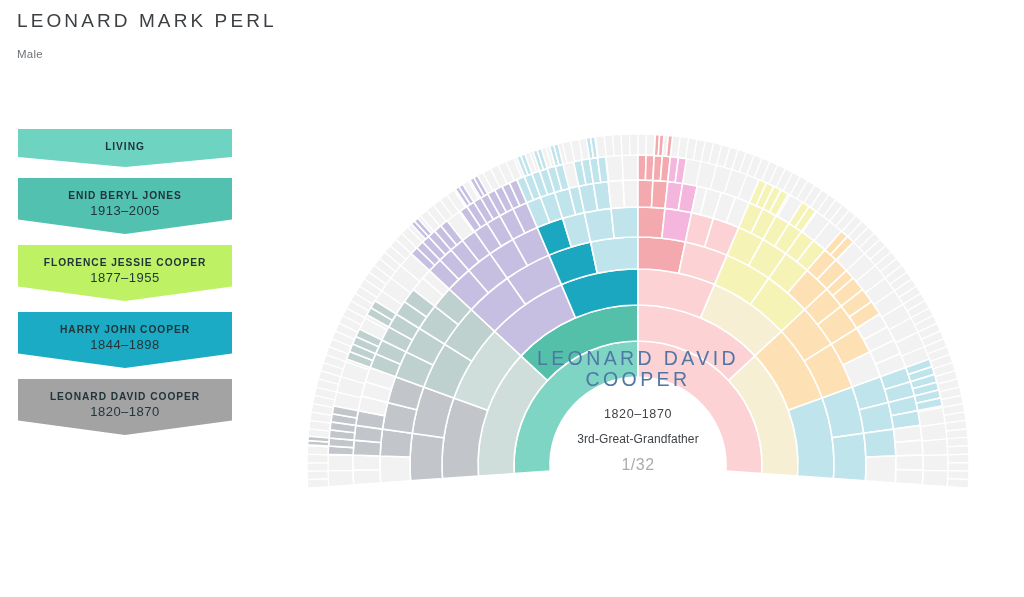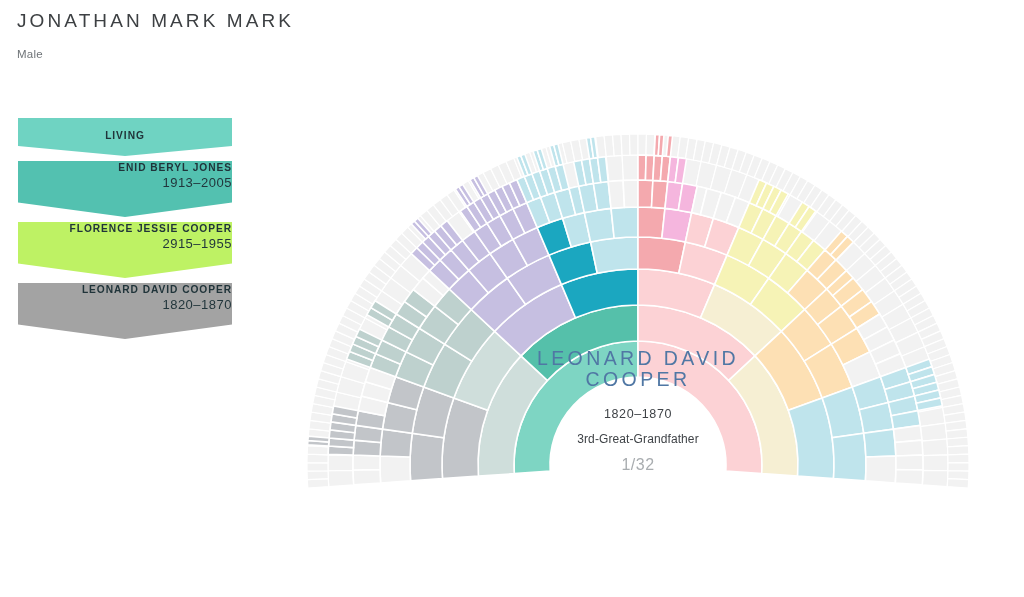--- a/index.html
+++ b/index.html
@@ -22,24 +22,24 @@
   }
 
   
   .crumbs{position:absolute;left:18px;top:118px;width:214px;}
   .crumb{
     position:relative;width:214px;color:#20343a;text-align:center;
     box-sizing:border-box;
     clip-path:polygon(0 0,100% 0,100% 74%,50% 100%,0 74%);
     -webkit-clip-path:polygon(0 0,100% 0,100% 74%,50% 100%,0 74%);
     margin-bottom:5px;
-    display:flex;flex-direction:column;align-items:center;justify-content:flex-start;
+    display:flex;flex-direction:column;align-items:center;justify-content:flex-start;margin-top:11px;
   }
   .crumb.one-line{height:38px;padding-top:11px;}
-  .crumb.two-line{height:56px;align-items:flex-end;}
+  .crumb.two-line{height:56px;padding-top:11px;}
   .crumb-name{
     font-size:10.2px;letter-spacing:.95px;font-weight:700;line-height:14px;
     white-space:nowrap;
   }
   .crumb-dates{font-size:13px;letter-spacing:.5px;line-height:16px;color:#22363c;}
 
   
   #fan{position:absolute;left:300px;top:30px;}
 
   .hub-name{
@@ -47,34 +47,38 @@
   }
   .hub-dates{font-size:12.5px;fill:#3f4347;letter-spacing:.6px;}
   .hub-rel{font-size:12px;fill:#3f4347;letter-spacing:.1px;}
   .hub-frac{font-size:16px;fill:#a9adb0;letter-spacing:.5px;}
 </style>
 </head>
 <body>
 
 <div id="root">
 
-  <div class="person-name">JONATHAN MARK MARK</div>
+  <div class="person-name">LEONARD MARK PERL</div>
   <div class="person-sex">Male</div>
 
   <div class="crumbs" id="crumbs">
       <div class="crumb one-line" style="background: rgb(111, 211, 194);">
         <div class="crumb-name">LIVING</div>
       </div>
       <div class="crumb two-line" style="background: rgb(83, 193, 176);">
         <div class="crumb-name">ENID BERYL JONES</div>
         <div class="crumb-dates">1913–2005</div>
       </div>
       <div class="crumb two-line" style="background: #bef264;">
         <div class="crumb-name">FLORENCE JESSIE COOPER</div>
-        <div class="crumb-dates">2915–1955</div>
+        <div class="crumb-dates">1877–1955</div>
+      </div>
+      <div class="crumb two-line" style="background: rgb(28, 171, 196);">
+        <div class="crumb-name">HARRY JOHN COOPER</div>
+        <div class="crumb-dates">1844–1898</div>
       </div>
       <div class="crumb two-line" style="background: #a3a3a3;">
         <div class="crumb-name">LEONARD DAVID COOPER</div>
         <div class="crumb-dates">1820–1870</div>
       </div>
     </div>
 
   <svg id="fan" width="700" height="567" viewBox="0 0 700 567">
       <g>
         <path d="M 214.30205776778178 443.6498027442715 A 124 124 0 0 1 338 311

